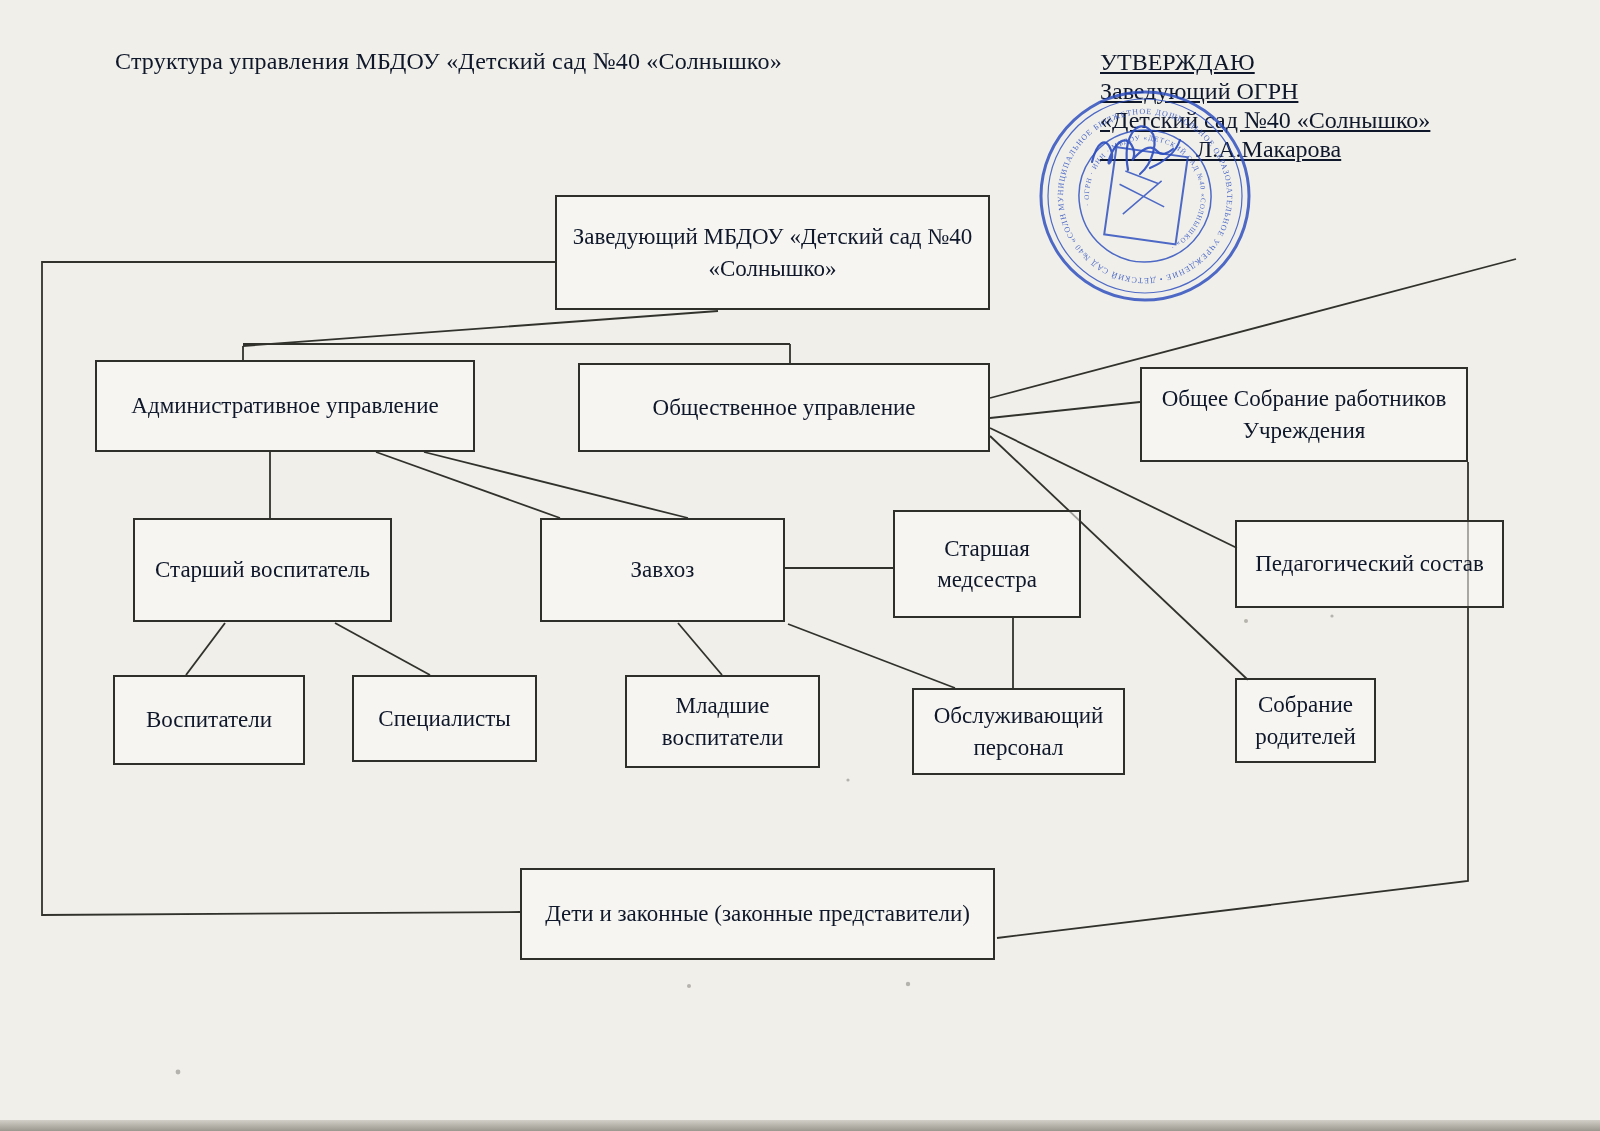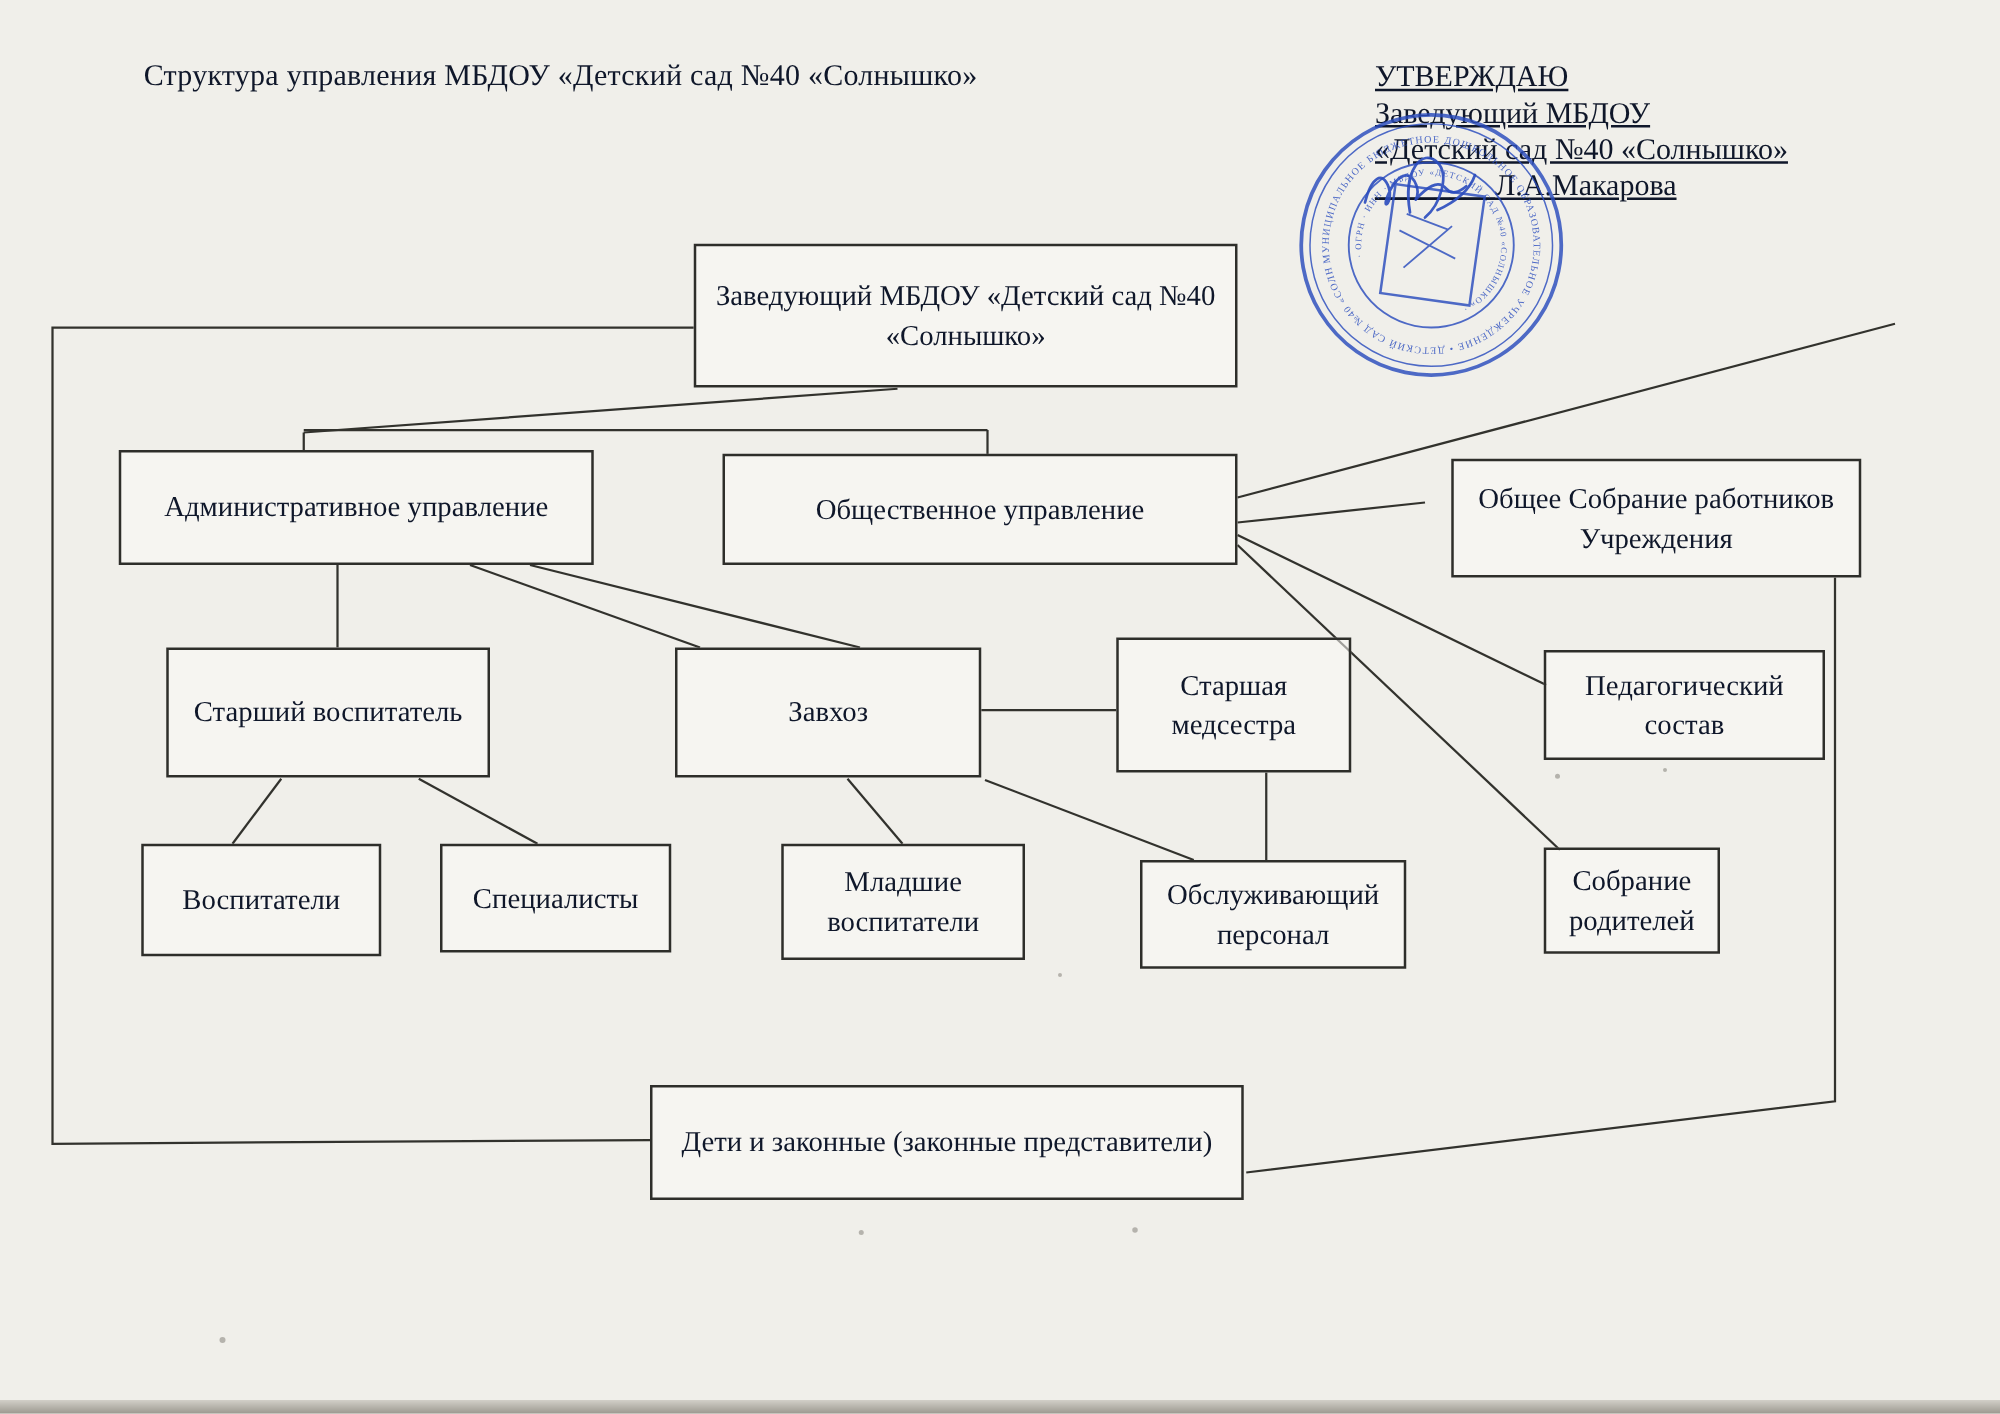--- a/index.html
+++ b/index.html
@@ -68,40 +68,40 @@
       <circle cx="908" cy="984" r="2.2"></circle>
       <circle cx="1332" cy="616" r="1.6"></circle>
       <circle cx="848" cy="780" r="1.6"></circle>
     </g>
   </svg>
 
   <div class="doc-title">Структура управления МБДОУ «Детский сад №40 «Солнышко»</div>
 
   <div class="approval">
     <div>УТВЕРЖДАЮ</div>
-    <div>Заведующий МБДОУ</div>
+    <div>Заведующий ОГРН</div>
     <div>«Детский сад №40 «Солнышко»</div>
     <div>________Л.А.Макарова</div>
   </div>
 
   <div class="node" style="left:555px; top:195px; width:435px; height:115px;">Заведующий МБДОУ «Детский сад №40 «Солнышко»</div>
 
   <div class="node" style="left:95px; top:360px; width:380px; height:92px;">Административное управление</div>
 
   <div class="node" style="left:578px; top:363px; width:412px; height:89px;">Общественное управление</div>
 
-  <div class="node" style="left:1140px; top:367px; width:328px; height:95px;margin-left:21px;">Общее Собрание работников Учреждения</div>
+  <div class="node" style="left:1140px; top:367px; width:328px; height:95px;">Общее Собрание работников Учреждения</div>
 
   <div class="node" style="left:133px; top:518px; width:259px; height:104px;">Старший воспитатель</div>
 
   <div class="node" style="left:540px; top:518px; width:245px; height:104px;">Завхоз</div>
 
   <div class="node" style="left:893px; top:510px; width:188px; height:108px;">Старшая медсестра</div>
 
-  <div class="node" style="left:1235px; top:520px; width:225px; height:88px;">Педагогический состав</div>
+  <div class="node" style="left:1235px; top:520px; width:269px; height:88px;">Педагогический состав</div>
 
   <div class="node" style="left:113px; top:675px; width:192px; height:90px;">Воспитатели</div>
 
   <div class="node" style="left:352px; top:675px; width:185px; height:87px;">Специалисты</div>
 
   <div class="node" style="left:625px; top:675px; width:195px; height:93px;">Младшие воспитатели</div>
 
   <div class="node" style="left:912px; top:688px; width:213px; height:87px;">Обслуживающий персонал</div>
 
   <div class="node" style="left:1235px; top:678px; width:141px; height:85px;">Собрание родителей</div>

